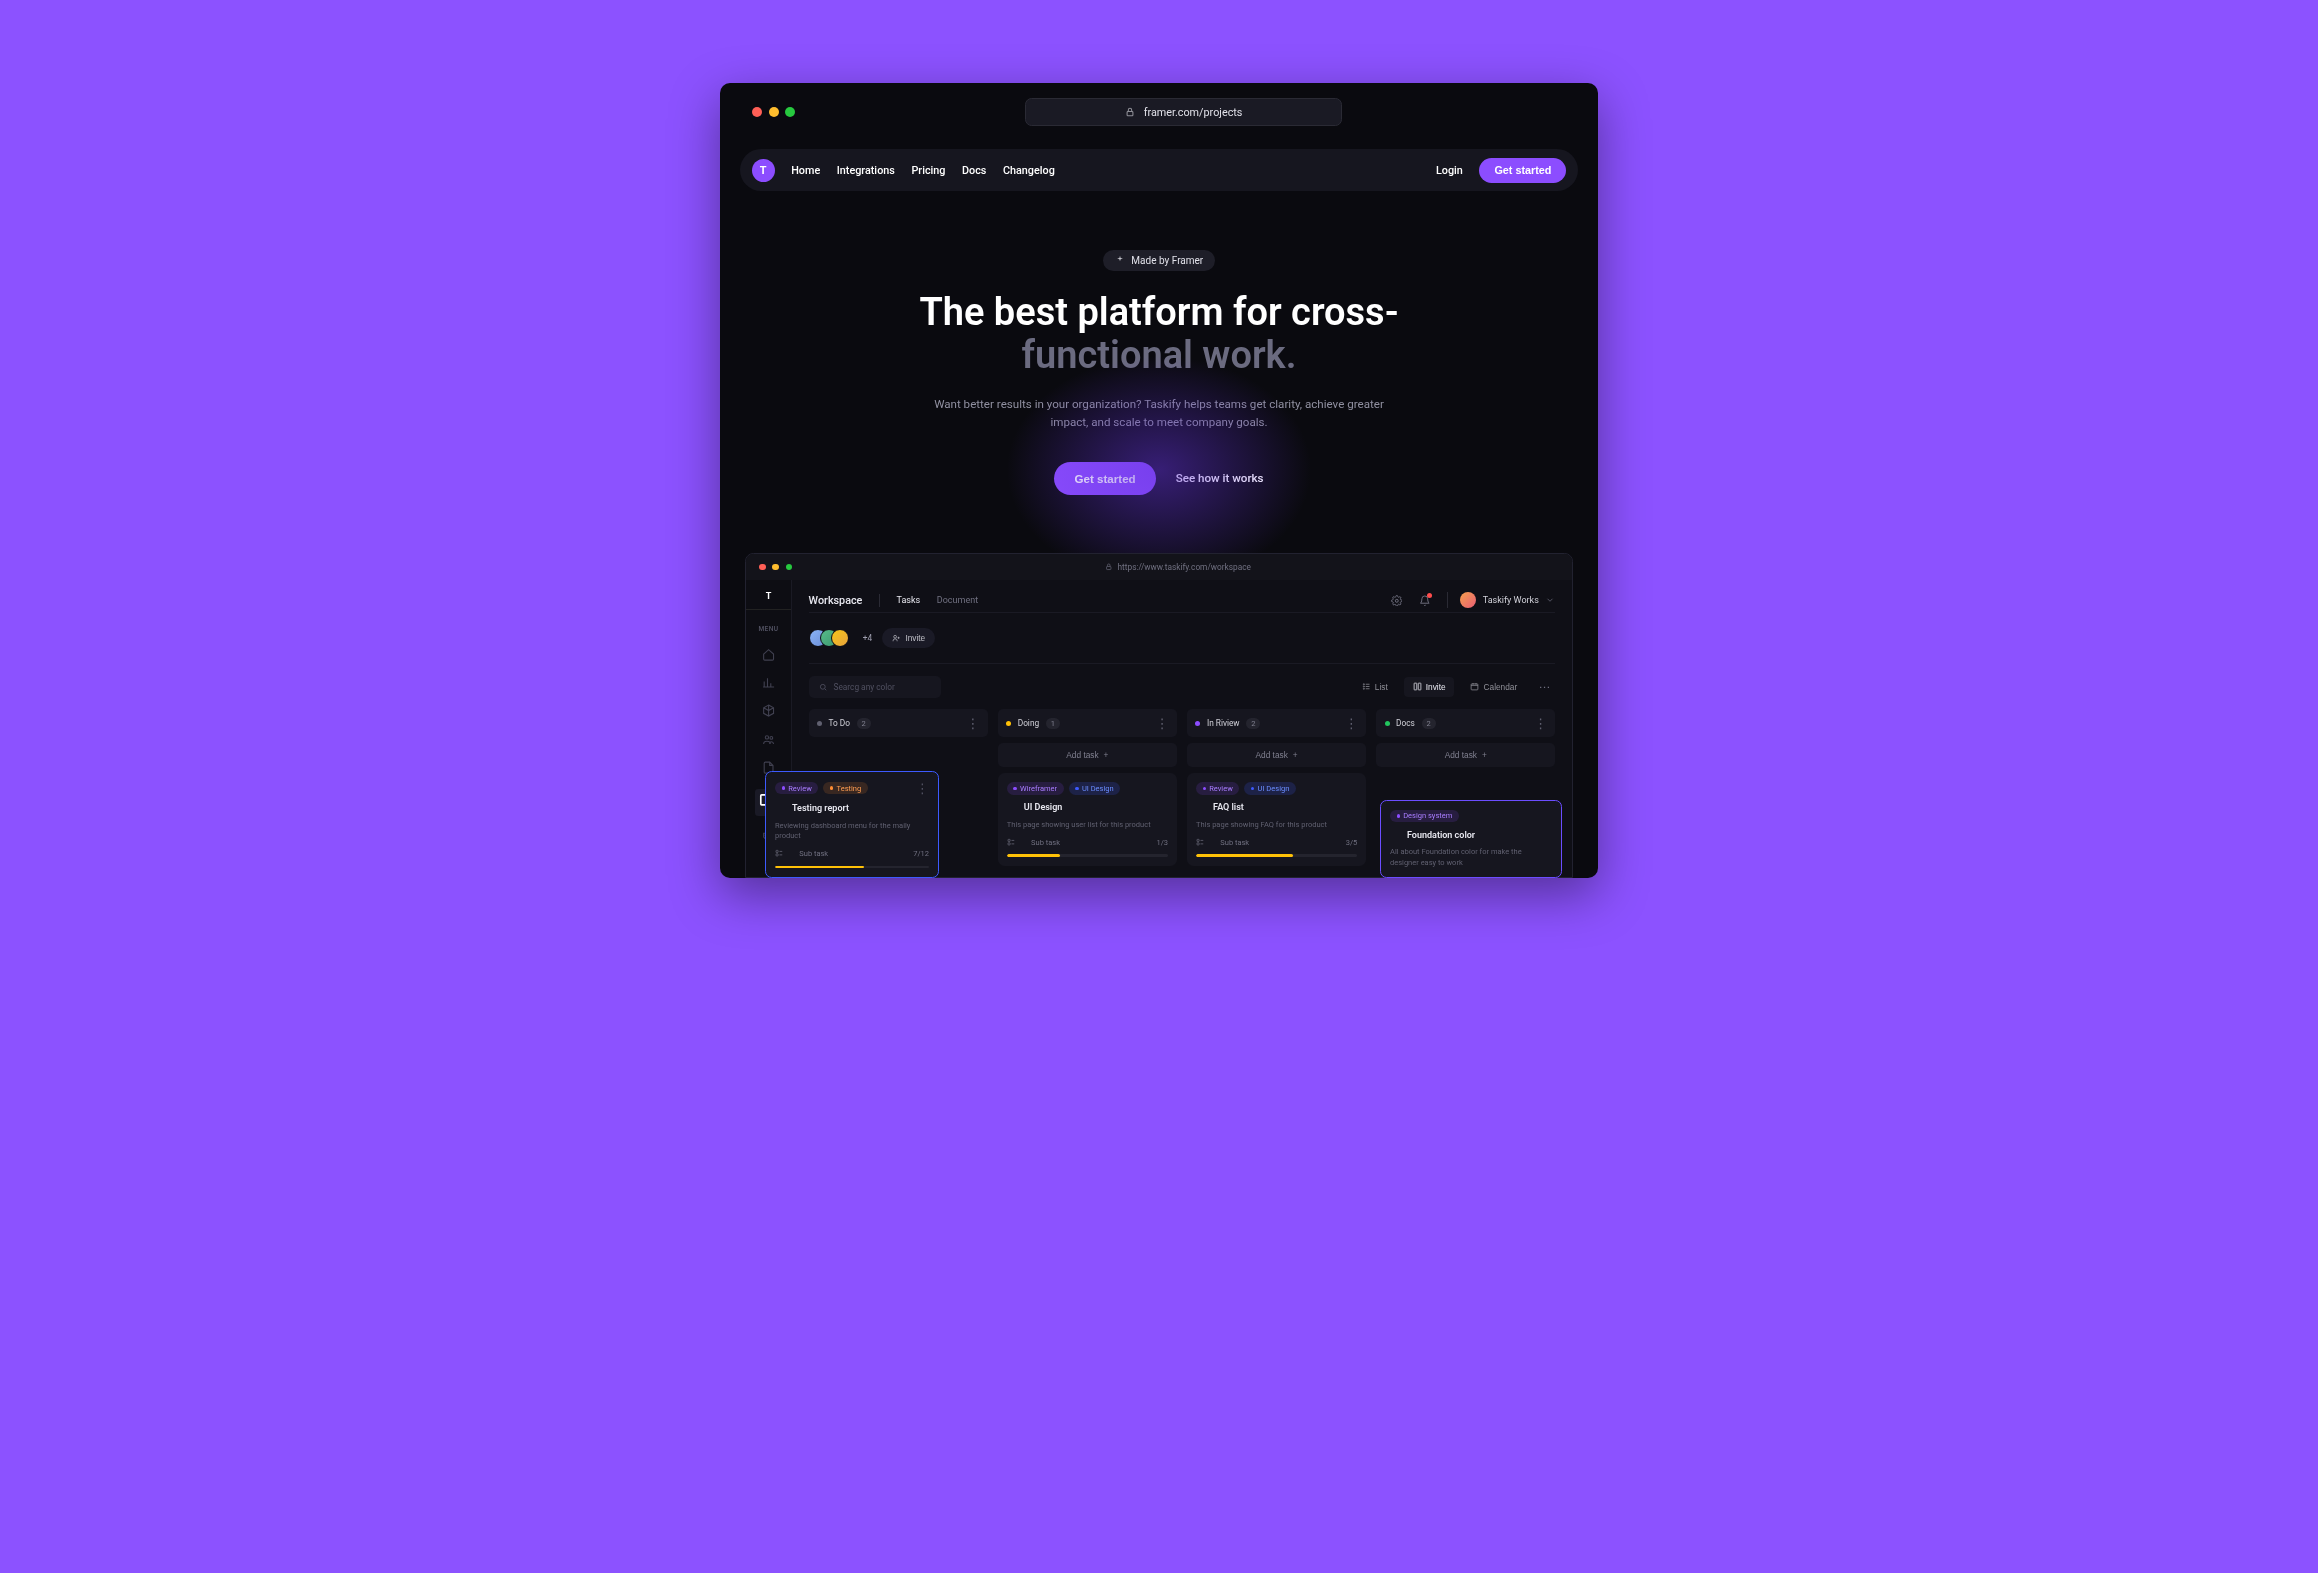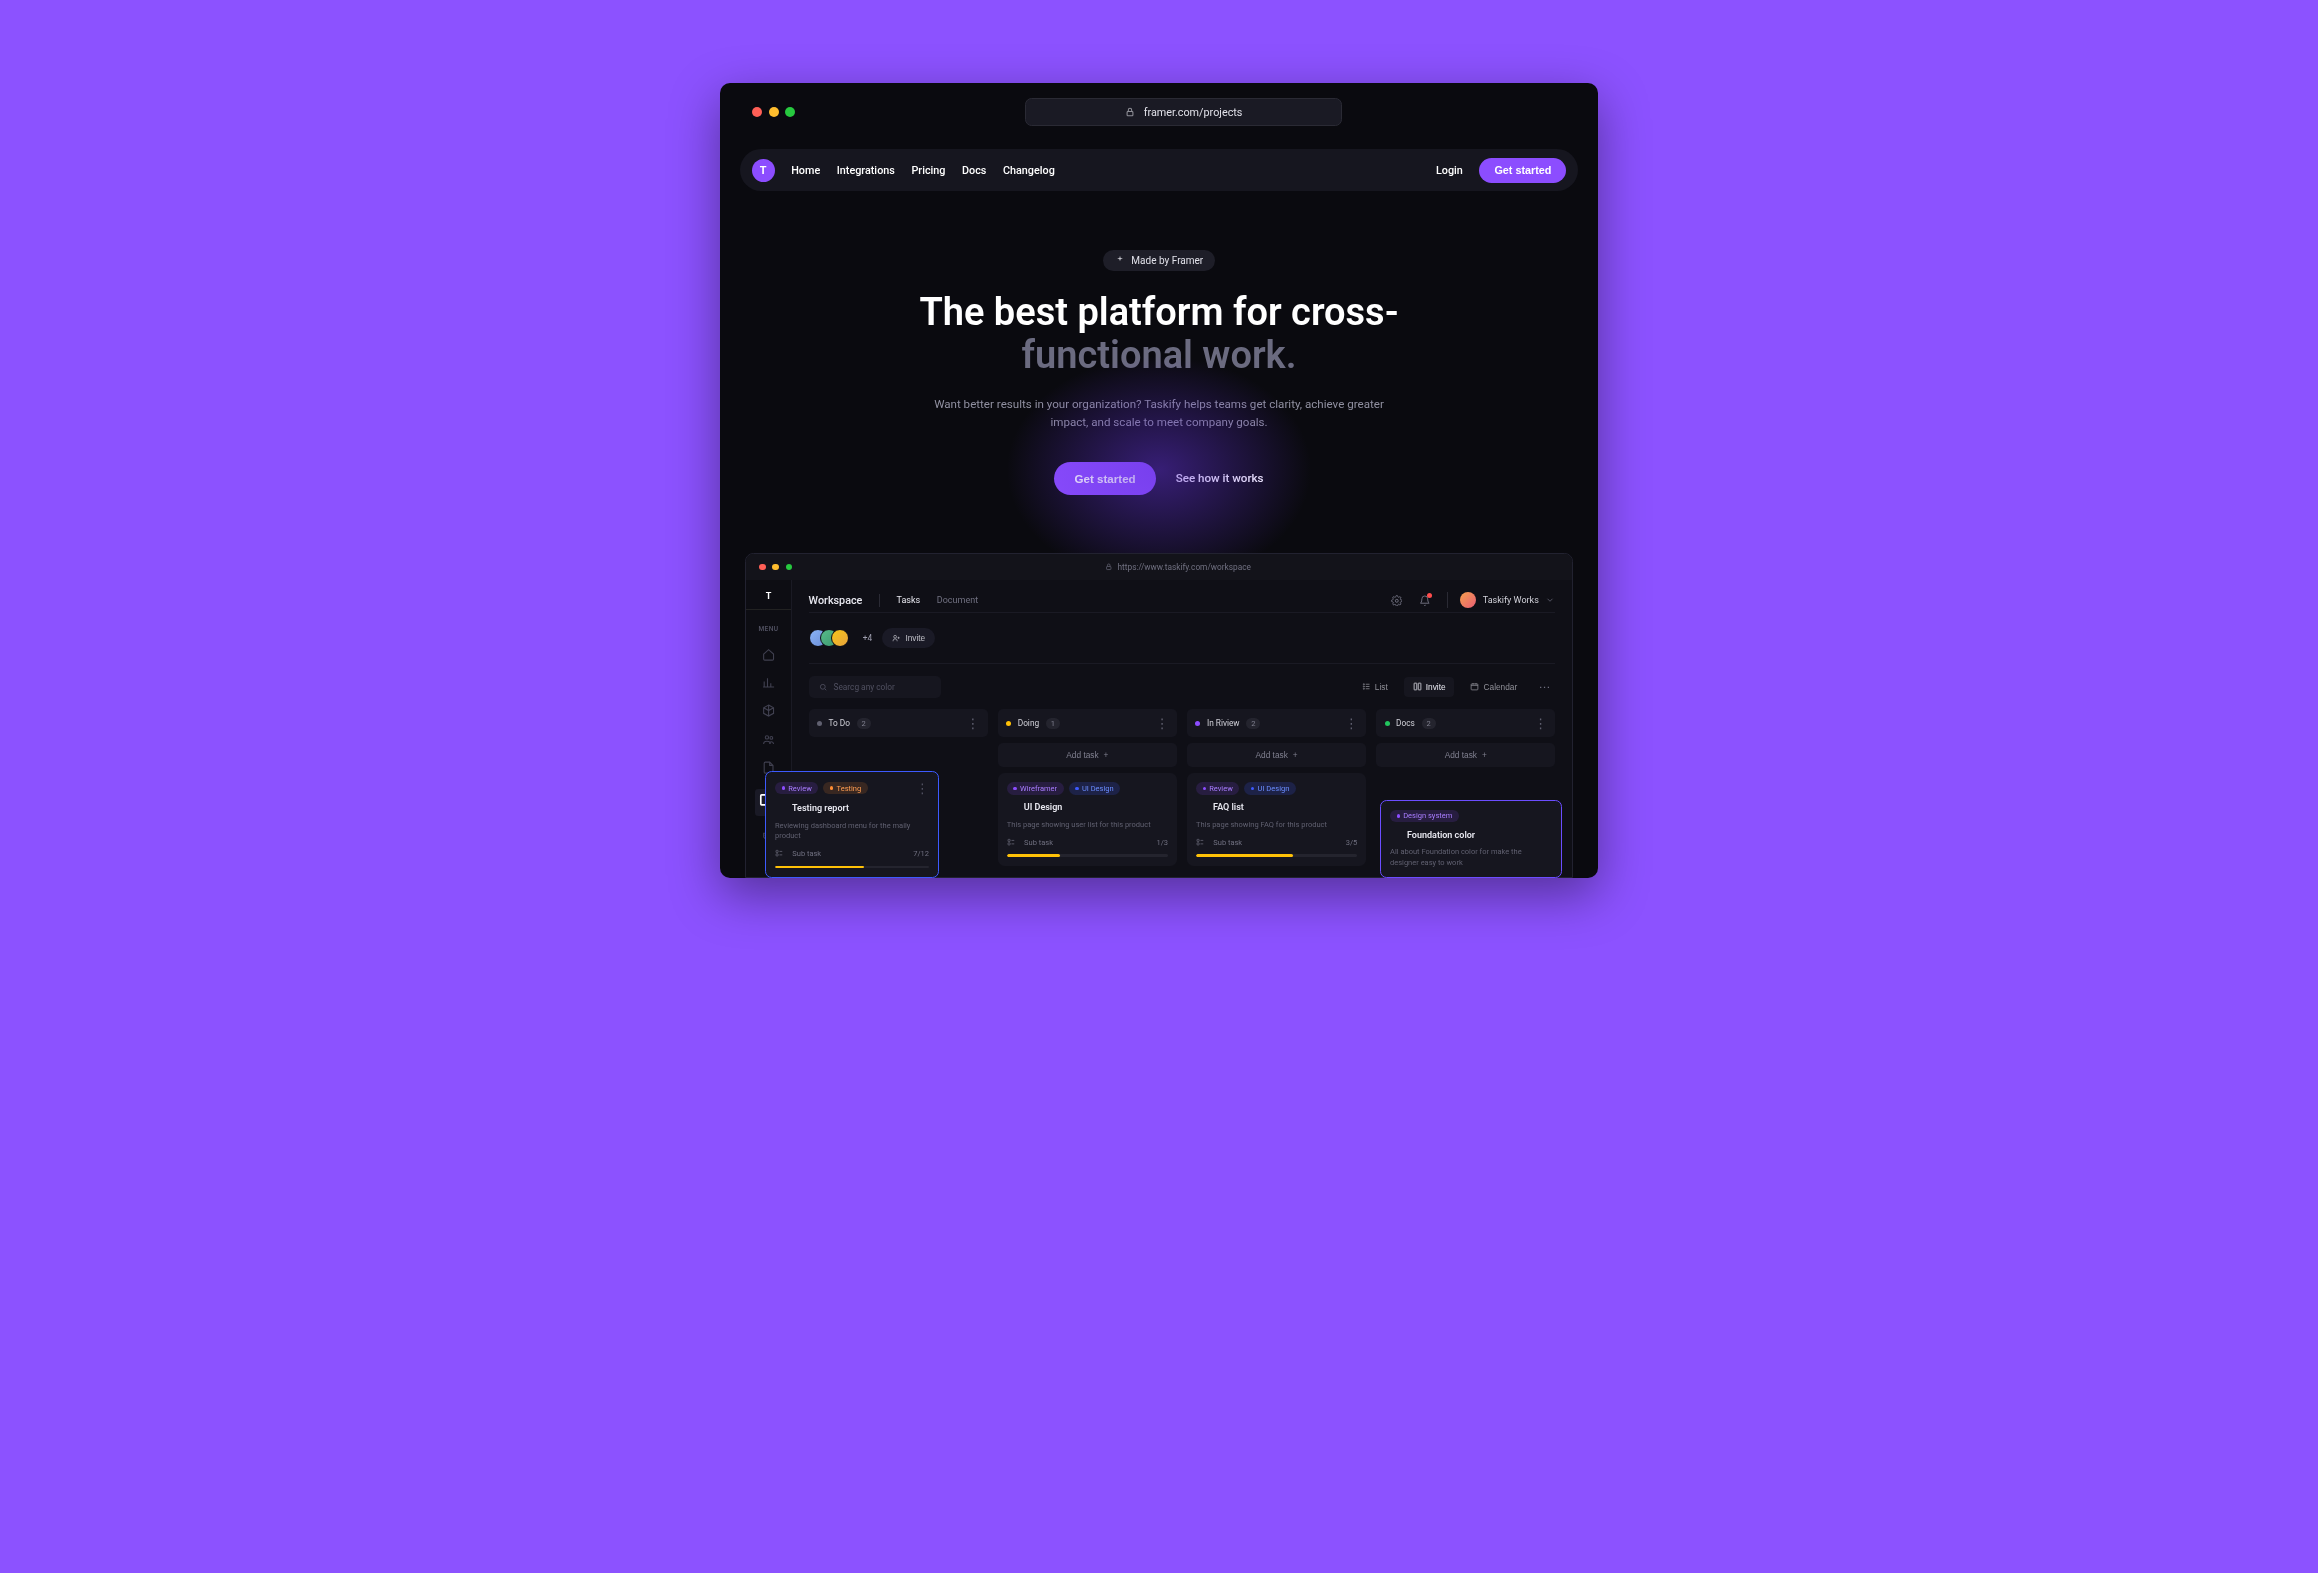--- a/index.html
+++ b/index.html
@@ -347,21 +347,21 @@
 .tag-wireframer { background: rgba(140,77,255,0.15); color: #a97dff; }
 .tag-wireframer .tag-dot { background: #8c4dff; }
 .tag-uidesign { background: rgba(61,90,254,0.18); color: #6b8dff; }
 .tag-uidesign .tag-dot { background: #3d5afe; }
 .tag-designsystem { background: rgba(140,77,255,0.15); color: #a97dff; }
 .tag-designsystem .tag-dot { background: #8c4dff; }
 .card-menu { margin-left: auto; color: #505060; cursor: pointer; }
 .card-title { color: #e8e8f0; font-size: 9px; font-weight: 600; margin-left: 17px; }
 .card-desc { color: #606070; font-size: 7.5px; line-height: 1.4; }
 .progress-row {
-  display: flex; align-items: center; gap: 9px;
+  display: flex; align-items: center; gap: 16px;
   color: #707080; font-size: 7.5px;
 }
 .progress-row .subtask-icon { width: 8.3px; height: 8.3px; }
 .progress-row .prog-spacer { flex: 1; }
 .progress-bar {
   height: 2.5px; background: #24242e; border-radius: 1.7px; overflow: hidden;
 }
 .progress-fill { height: 100%; background: #ffc107; border-radius: 1.7px; }
 
 .floating-card-1 {

